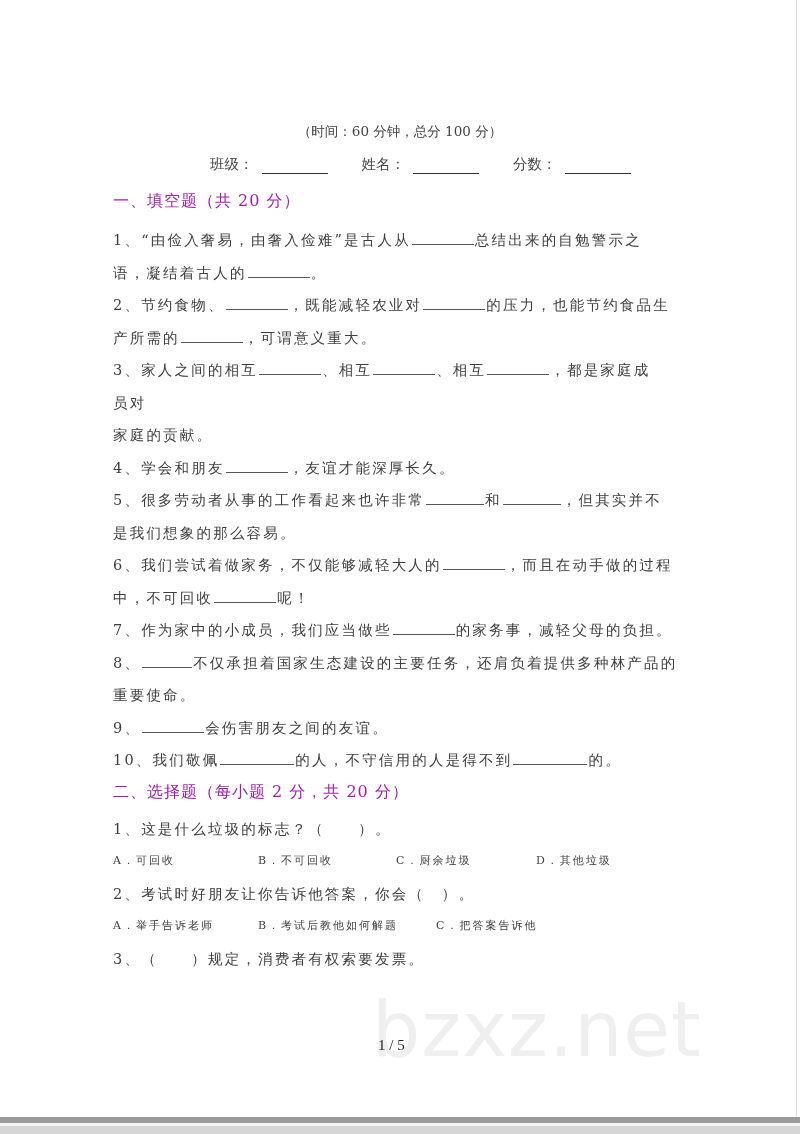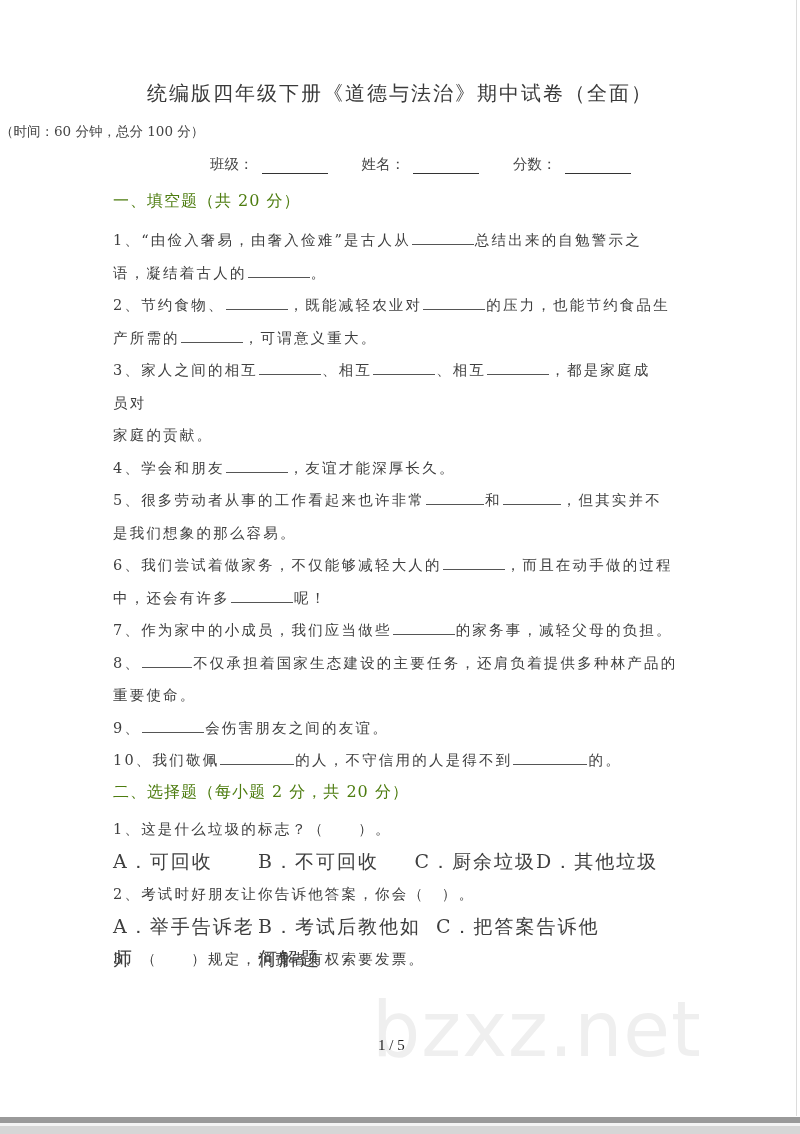--- a/index.html
+++ b/index.html
@@ -32,21 +32,21 @@
       text-align: center;
       font-size: 20px;
       letter-spacing: 2px;
       color: #3a3a3a;
     }
     .subtitle {
       position: absolute;
       top: 123px;
       left: 0;
       width: 800px;
-      text-align: left;
+      text-align: center;
       font-size: 13.5px;
       color: #444;
     }
     .info-row {
       position: absolute;
       top: 155px;
       left: 210px;
       font-size: 14.5px;
       color: #444;
       display: flex;
@@ -65,21 +65,21 @@
       height: 16px;
     }
     .content {
       position: absolute;
       left: 113px;
       top: 187px;
       width: 580px;
     }
     .section-heading {
       font-size: 16px;
-      color: #4d7c0f;
+      color: #a21caf;
       letter-spacing: 1px;
       height: 37px;
       line-height: 28px;
     }
     .line {
       font-size: 14.5px;
       height: 32.5px;
       line-height: 32px;
       white-space: nowrap;
       letter-spacing: 2.2px;
@@ -91,21 +91,21 @@
       height: 18px;
       vertical-align: baseline;
       margin: 0 1px;
     }
     .b62 { width: 62px; }
     .b58 { width: 58px; }
     .b50 { width: 50px; }
     .b74 { width: 74px; }
     .options {
       display: flex;
-      font-size: 19px;
+      font-size: 11px;
       height: 32.5px;
       line-height: 32px;
       letter-spacing: 2px;
       color: #3e3e3e;
     }
     .page-number {
       position: absolute;
       top: 1037px;
       left: 378px;
       font-family: "Liberation Serif", serif;
@@ -148,21 +148,20 @@
       width: 800px;
       height: 8px;
       background: #d6d6d6;
     }
   </style>
 </head>
 <body>
 
 <div class="page">
 
-  <div class="title">统编版四年级下册《道德与法治》期中试卷（全面）</div>
   <div class="subtitle">（时间：60 分钟，总分 100 分）</div>
 
   <div class="info-row">
     <div class="info-item">
       <span>班级：</span>
       <span class="blank"></span>
     </div>
     <div class="info-item">
       <span>姓名：</span>
       <span class="blank"></span>
@@ -186,38 +185,38 @@
     <div class="line"><span>3、家人之间的相互</span><span class="blank-fill b62"></span><span>、相互</span><span class="blank-fill b62"></span><span>、相互</span><span class="blank-fill b62"></span><span>，都是家庭成</span></div>
     <div class="line"><span>员对</span></div>
     <div class="line"><span>家庭的贡献。</span></div>
 
     <div class="line"><span>4、学会和朋友</span><span class="blank-fill b62"></span><span>，友谊才能深厚长久。</span></div>
 
     <div class="line"><span>5、很多劳动者从事的工作看起来也许非常</span><span class="blank-fill b58"></span><span>和</span><span class="blank-fill b58"></span><span>，但其实并不</span></div>
     <div class="line"><span>是我们想象的那么容易。</span></div>
 
     <div class="line"><span>6、我们尝试着做家务，不仅能够减轻大人的</span><span class="blank-fill b62"></span><span>，而且在动手做的过程</span></div>
-    <div class="line"><span>中，还会有许多</span><span class="blank-fill b62"></span><span>呢！</span></div>
+    <div class="line"><span>中，不可回收</span><span class="blank-fill b62"></span><span>呢！</span></div>
 
     <div class="line"><span>7、作为家中的小成员，我们应当做些</span><span class="blank-fill b62"></span><span>的家务事，减轻父母的负担。</span></div>
 
     <div class="line"><span>8、</span><span class="blank-fill b50"></span><span>不仅承担着国家生态建设的主要任务，还肩负着提供多种林产品的</span></div>
     <div class="line"><span>重要使命。</span></div>
 
     <div class="line"><span>9、</span><span class="blank-fill b62"></span><span>会伤害朋友之间的友谊。</span></div>
 
     <div class="line"><span>10、我们敬佩</span><span class="blank-fill b74"></span><span>的人，不守信用的人是得不到</span><span class="blank-fill b74"></span><span>的。</span></div>
 
     <div class="section-heading" style="height:36px; line-height:30px;">二、选择题（每小题 2 分，共 20 分）</div>
 
     <div class="line">1、这是什么垃圾的标志？（　　）。</div>
     <div class="options">
       <span style="width:145px;">A．可回收</span>
       <span style="width:138px;">B．不可回收</span>
-      <span style="width:140px;text-align:right;">C．厨余垃圾</span>
+      <span style="width:140px;">C．厨余垃圾</span>
       <span>D．其他垃圾</span>
     </div>
 
     <div class="line">2、考试时好朋友让你告诉他答案，你会（　）。</div>
     <div class="options">
       <span style="width:145px;">A．举手告诉老师</span>
       <span style="width:178px;">B．考试后教他如何解题</span>
       <span>C．把答案告诉他</span>
     </div>
 

